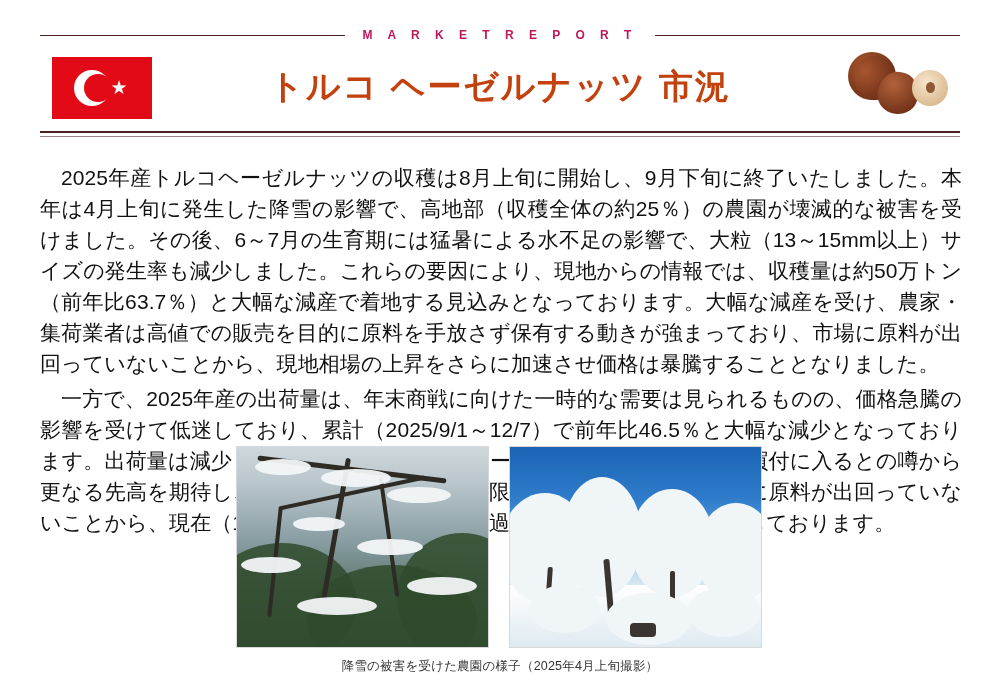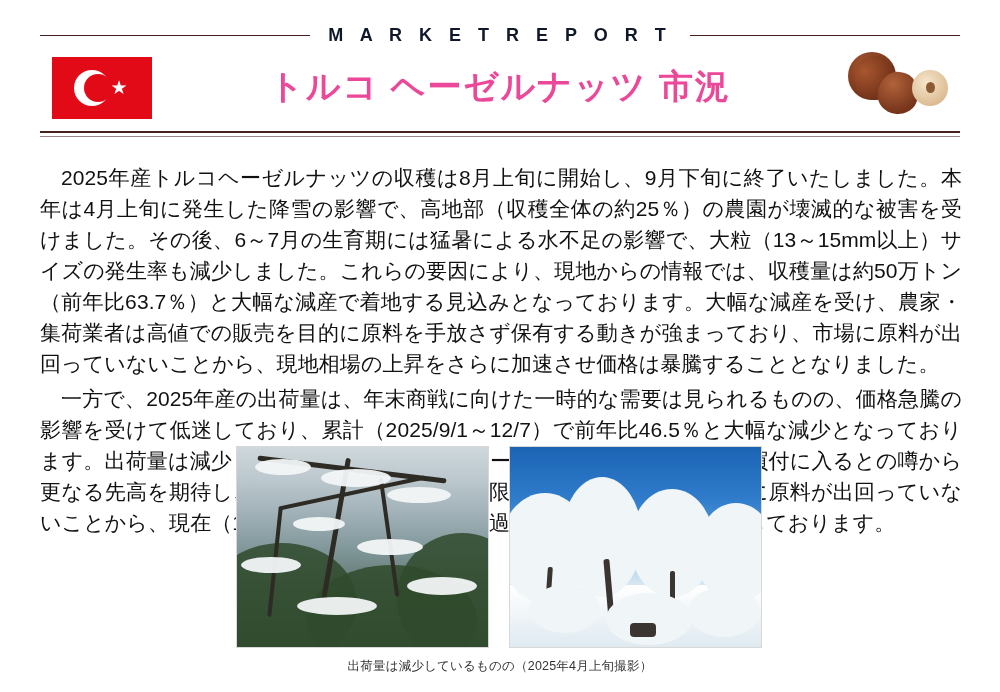--- a/index.html
+++ b/index.html
@@ -38,42 +38,42 @@
     align-items: center;
     gap: 18px;
   }
   .eyebrow-rule {
     flex: 1 1 auto;
     height: 1px;
     background: #4a1f20;
   }
   .eyebrow-text {
     flex: 0 0 auto;
-    font-size: 18px;
+    font-size: 12px;
     letter-spacing: 6px;
-    color: #0f172a;
+    color: #be185d;
     font-weight: 600;
     white-space: nowrap;
   }
 
   .title-row {
     position: absolute;
     top: 52px;
     left: 0;
     right: 0;
     height: 70px;
     display: flex;
     align-items: center;
     justify-content: center;
   }
   .doc-title {
     font-size: 34px;
     font-weight: 700;
     letter-spacing: 2px;
-    color: #ec4899;
+    color: #c2410c;
     margin: 0;
     text-align: center;
   }
 
   .flag {
     position: absolute;
     left: 52px;
     top: 57px;
     width: 100px;
     height: 62px;
@@ -334,15 +334,15 @@
       <div class="darktrunk" style="left:96px; top:112px; width:6px; height:62px; transform:rotate(-5deg);"></div>
       <div class="darktrunk" style="left:160px; top:124px; width:5px; height:50px;"></div>
       <div class="snowtree" style="left:20px; top:138px; width:70px; height:48px;"></div>
       <div class="snowtree" style="left:96px; top:146px; width:86px; height:52px;"></div>
       <div class="snowtree" style="left:178px; top:140px; width:72px; height:50px;"></div>
       <div class="darktrunk" style="left:120px; top:176px; width:26px; height:14px; border-radius:4px;"></div>
     </div>
 
   </div>
 
-  <div class="caption">出荷量は減少しているものの（2025年4月上旬撮影）</div>
+  <div class="caption">降雪の被害を受けた農園の様子（2025年4月上旬撮影）</div>
 
 </div>
 
 </body></html>

